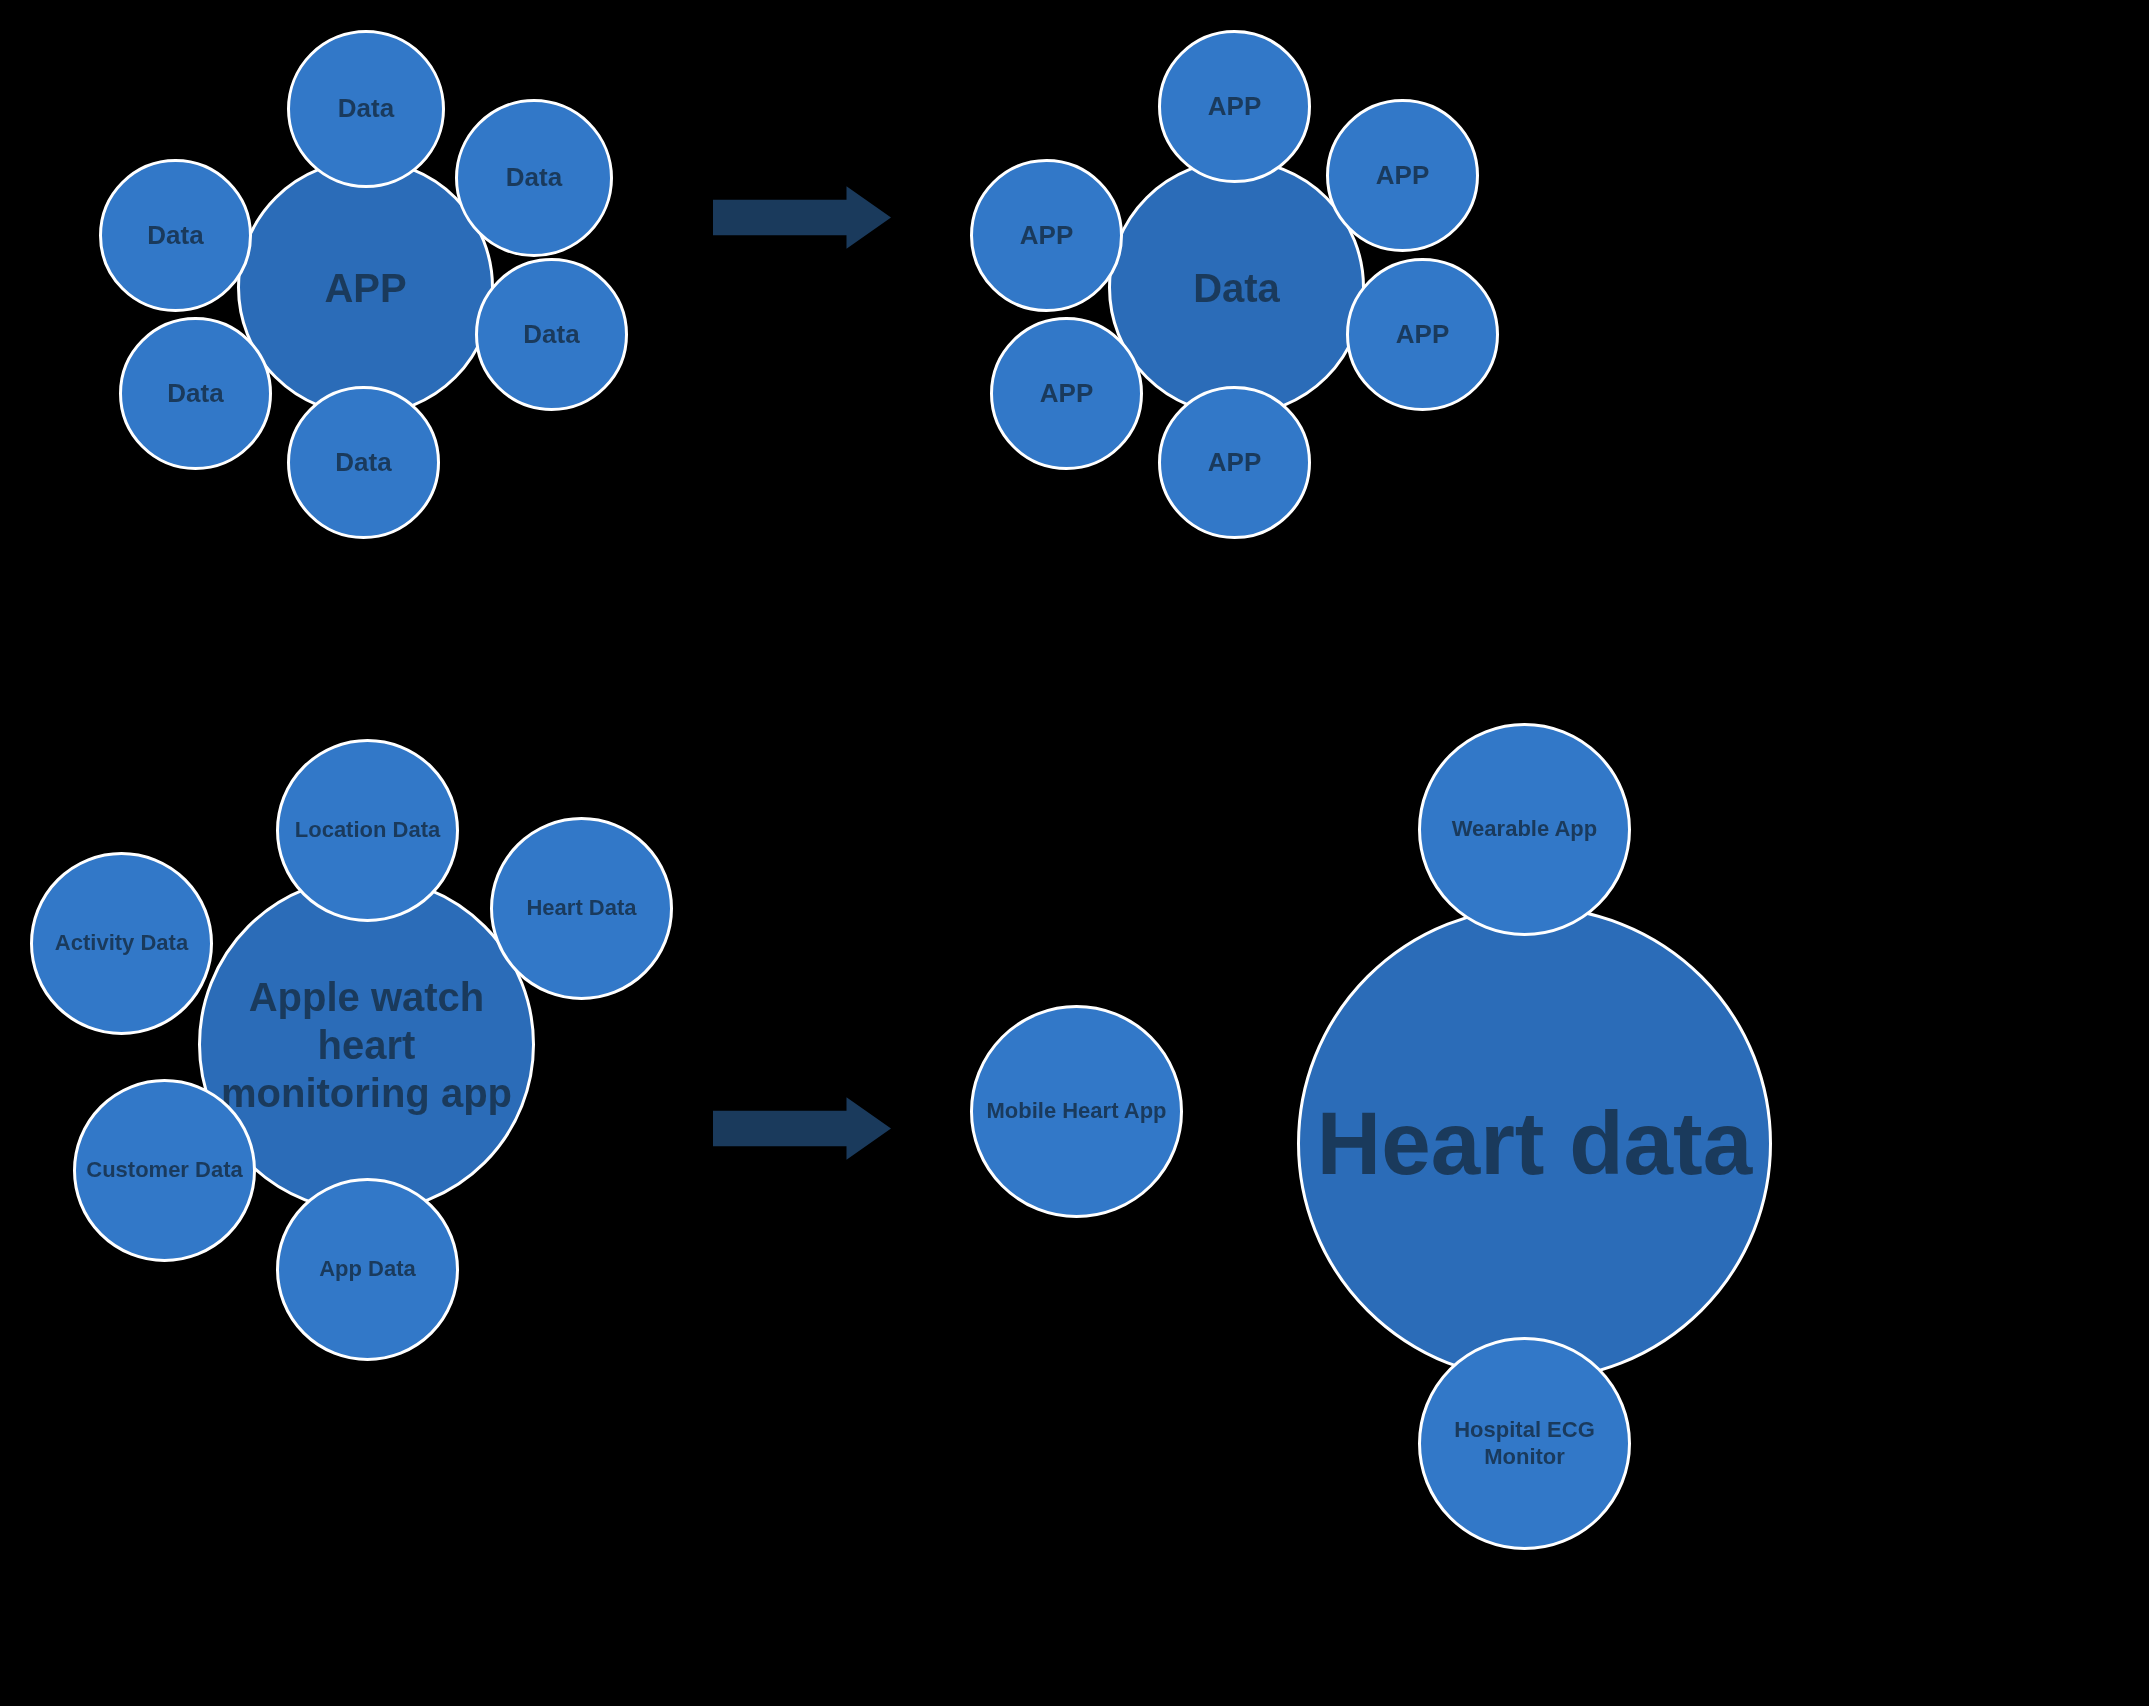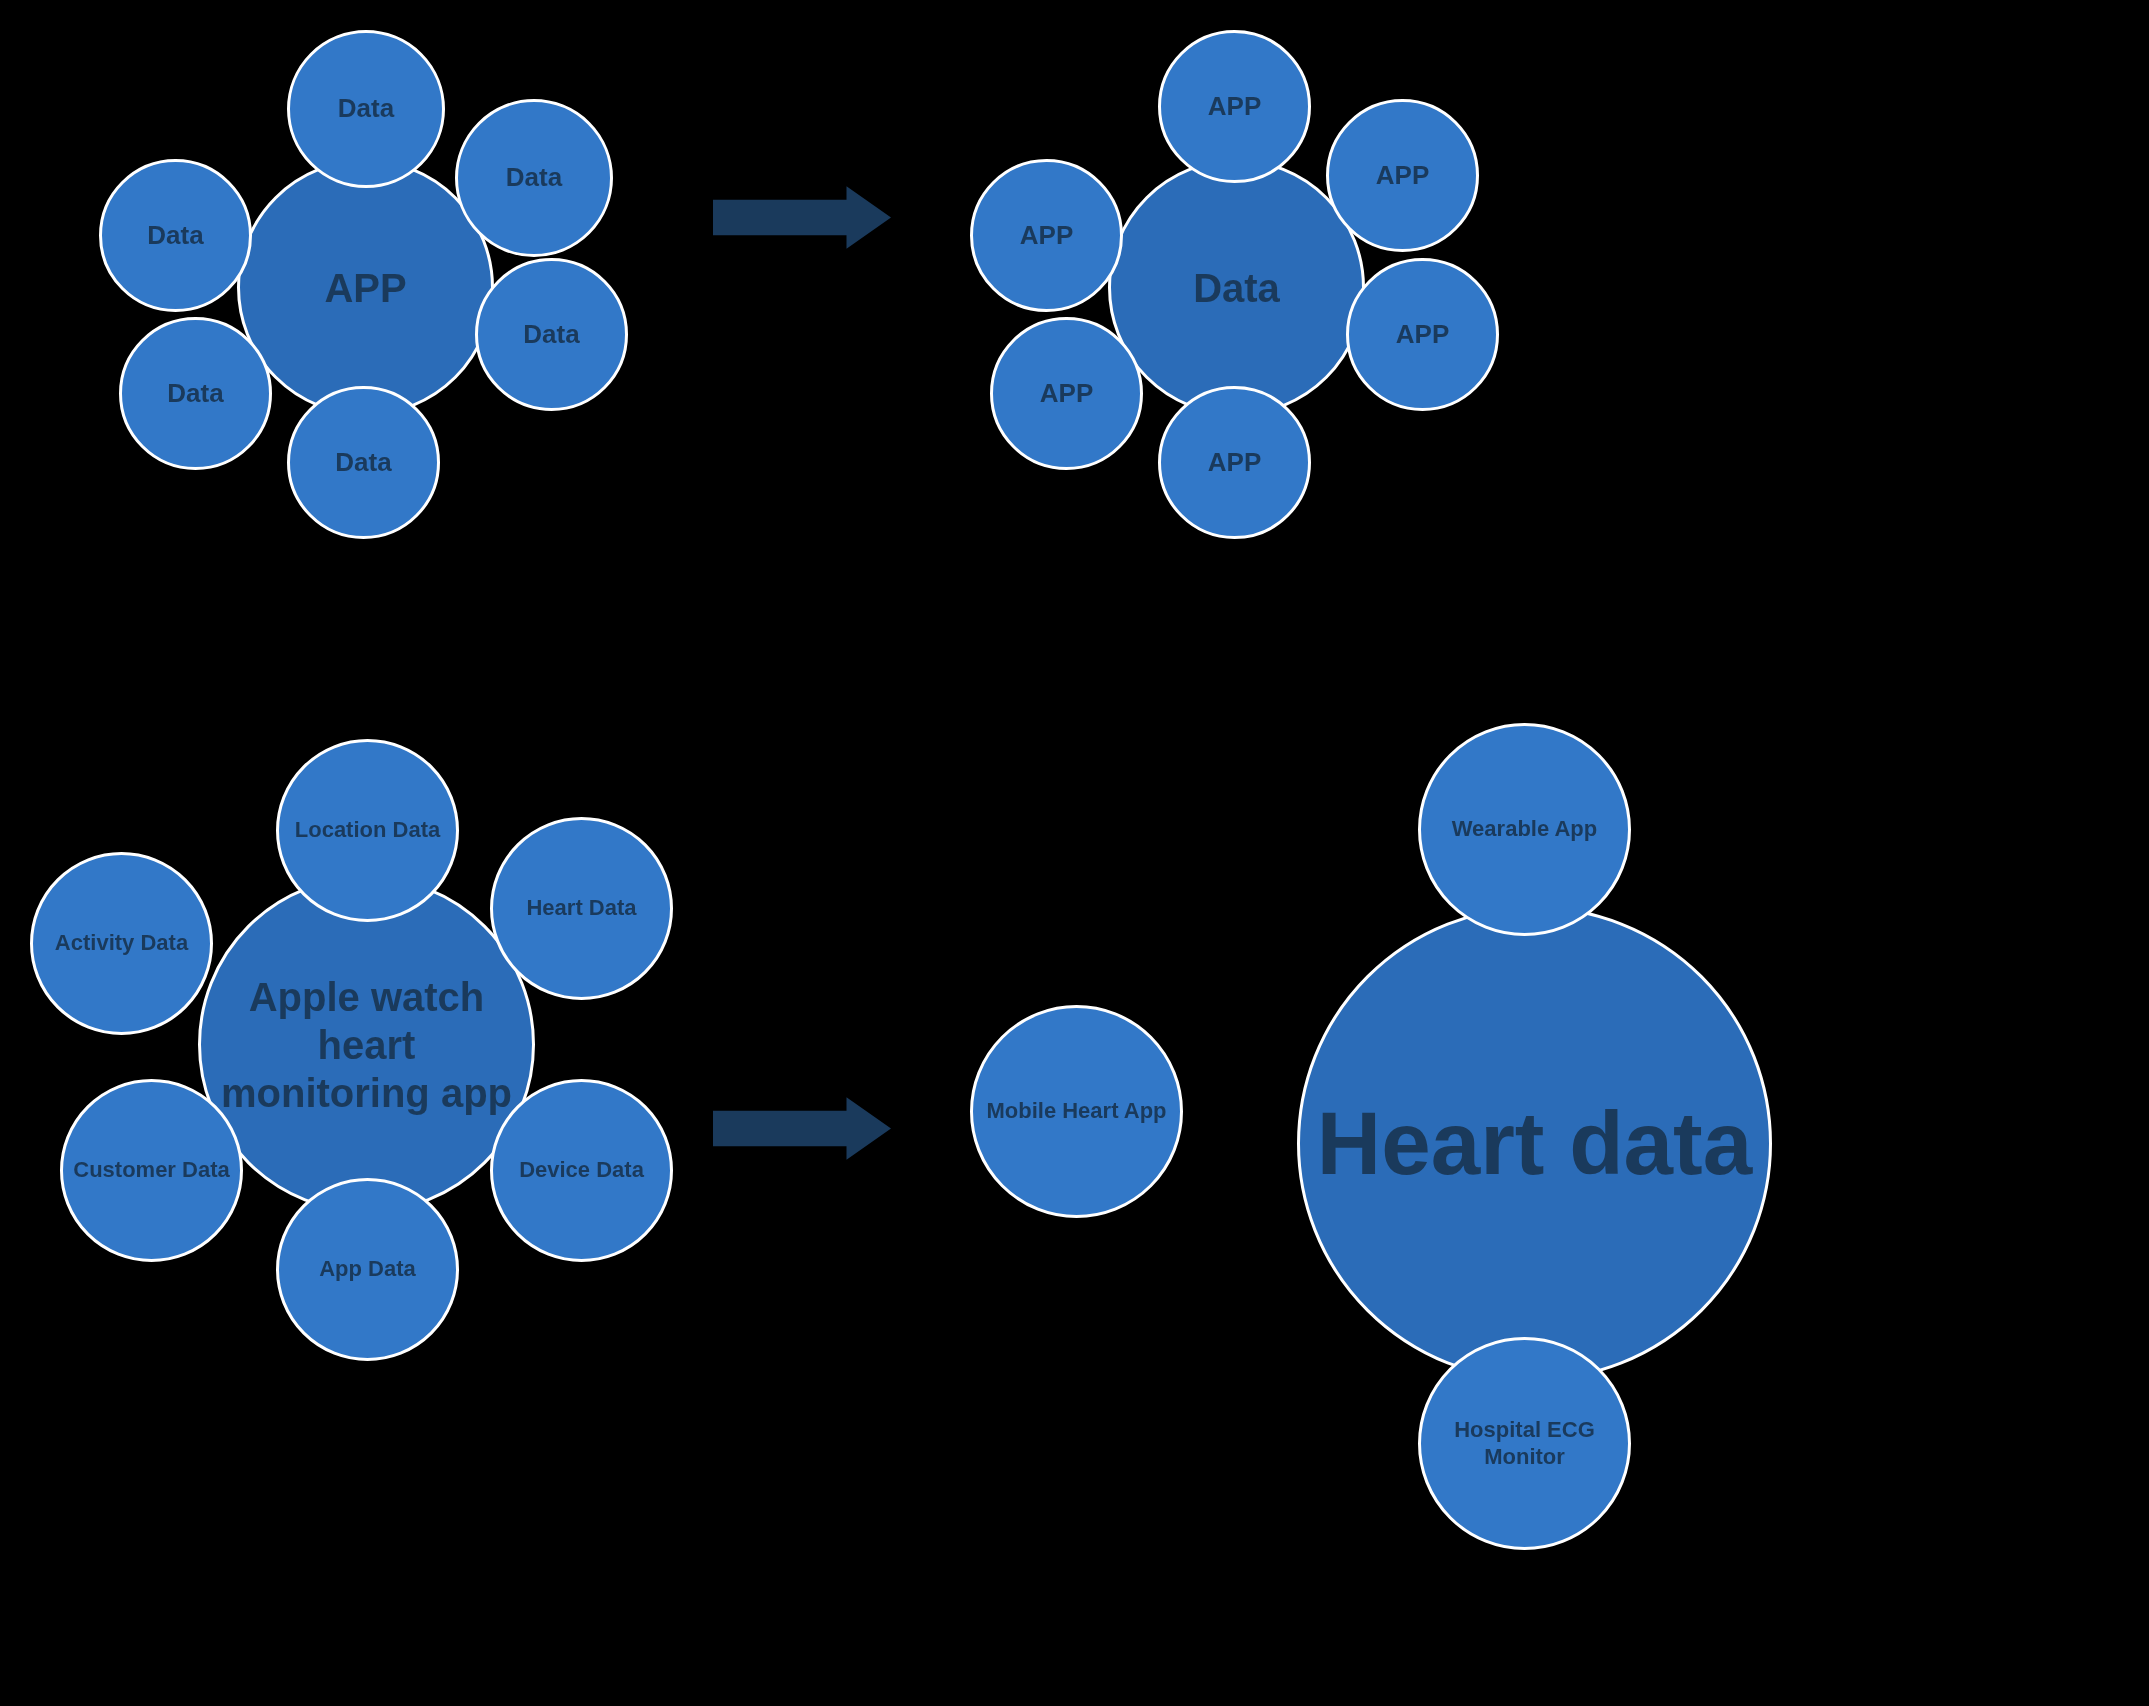--- a/index.html
+++ b/index.html
@@ -152,29 +152,26 @@
     </div>
 
     <div class="bubble satellite" style="width:183px;height:183px;left:246px;top:16px;">
       <span class="text-sm" style="text-align:center;">Location Data</span>
     </div>
 
     <div class="bubble satellite" style="width:183px;height:183px;left:460px;top:94px;">
       <span class="text-sm" style="text-align:center;">Heart Data</span>
     </div>
 
-    <div class="bubble satellite" style="width:183px;height:183px;left:460px;top:356px;">
-      <span class="text-sm" style="text-align:center;">Device Data</span>
-    </div>
 
     <div class="bubble satellite" style="width:183px;height:183px;left:246px;top:455px;">
       <span class="text-sm" style="text-align:center;">App Data</span>
     </div>
 
-    <div class="bubble satellite" style="width:183px;height:183px;left:30px;top:356px;">
+    <div class="bubble satellite" style="width:183px;height:183px;left:43px;top:356px;">
       <span class="text-sm" style="text-align:center;">Customer Data</span>
     </div>
 
     <div class="bubble satellite" style="width:183px;height:183px;left:0px;top:129px;">
       <span class="text-sm" style="text-align:center;">Activity Data</span>
     </div>
   </div>
 
   <div class="cluster" style="left:970px; top:723px; width:1148px; height:842px;">
 

